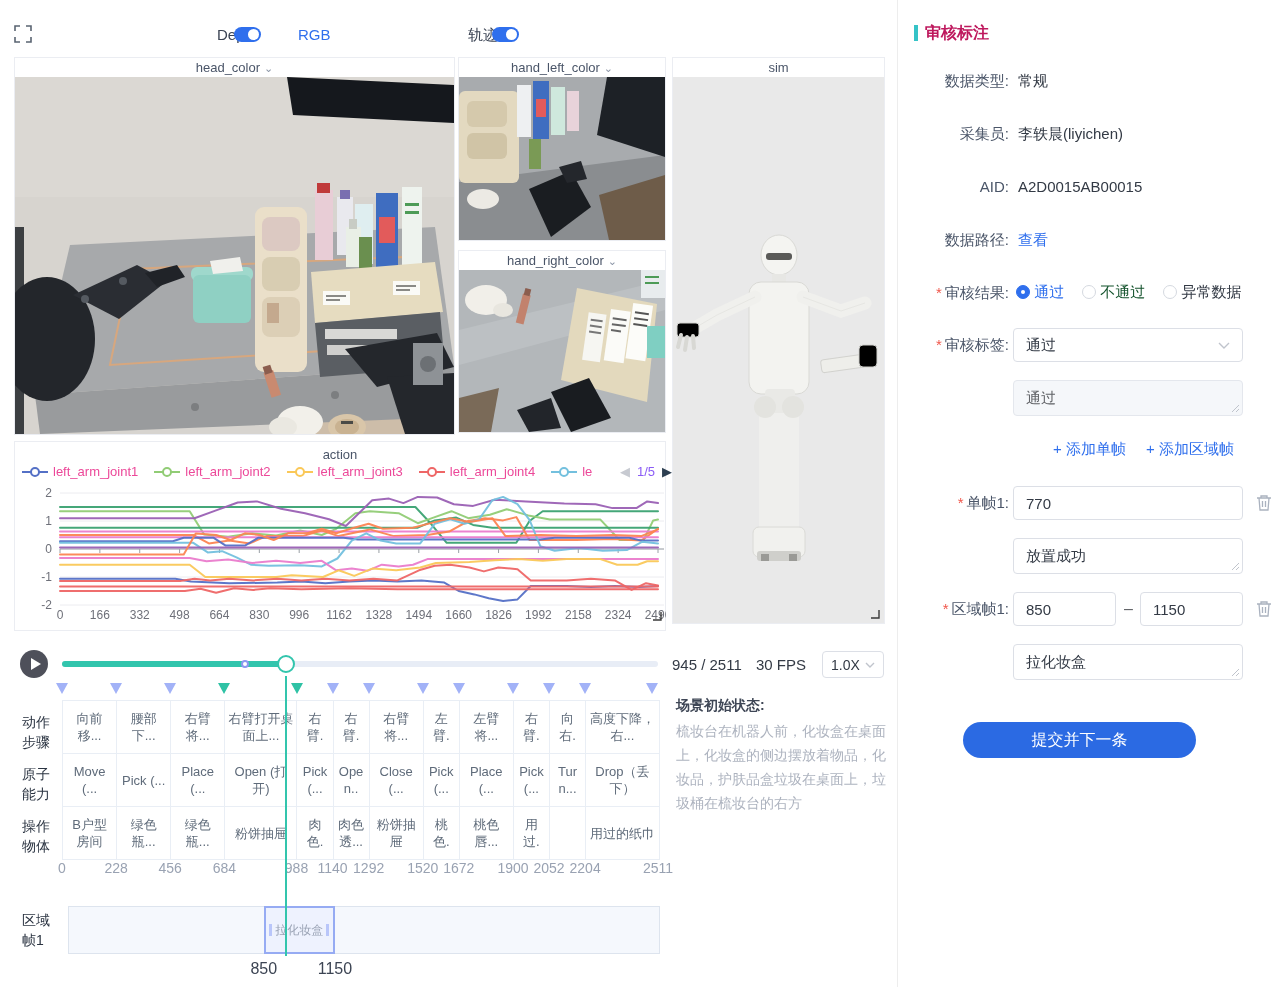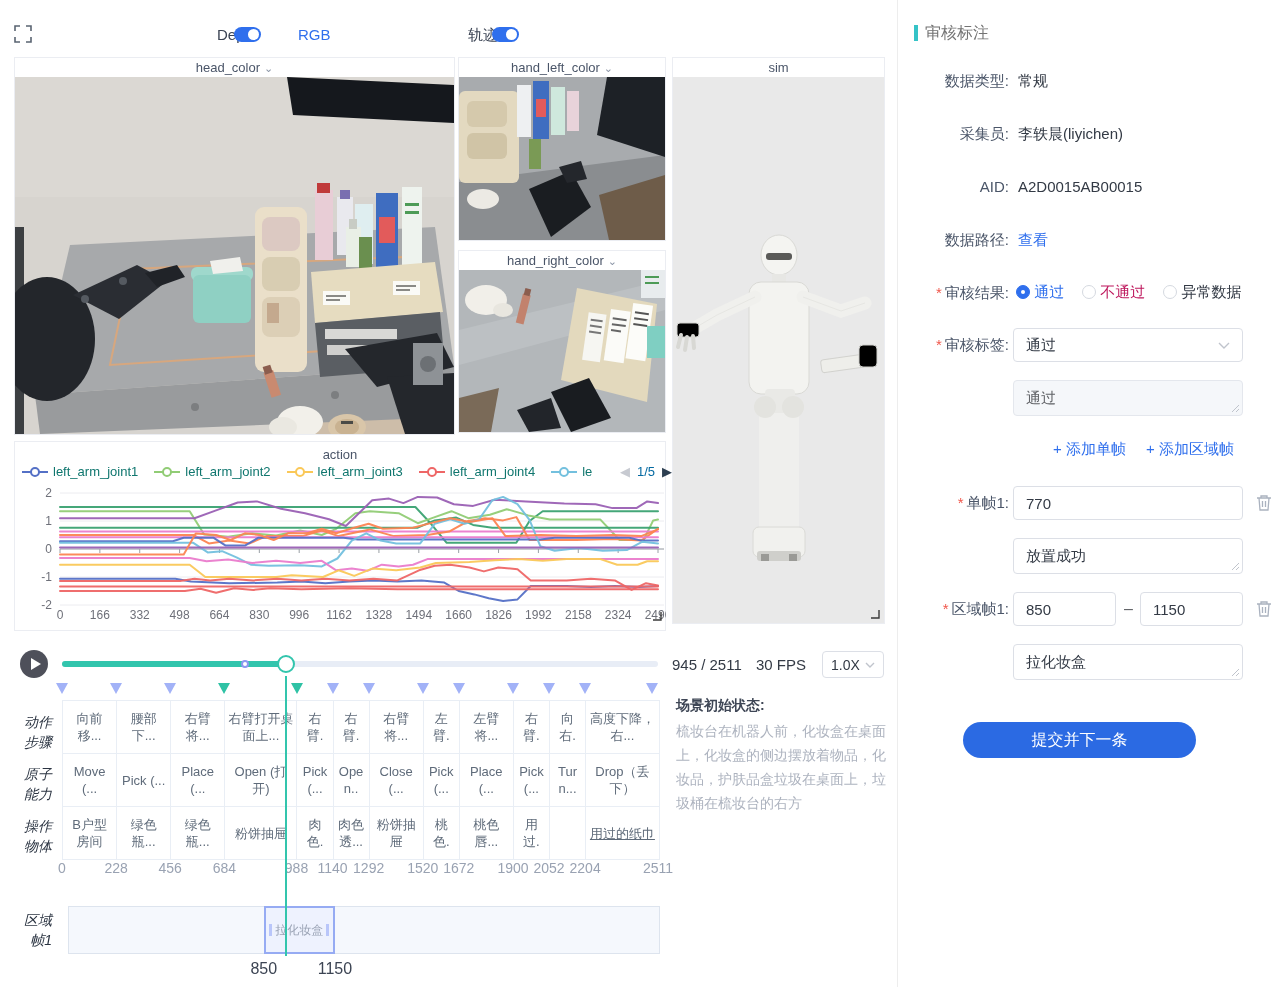--- a/index.html
+++ b/index.html
@@ -6,23 +6,23 @@
   #stage{position:relative;width:1280px;height:987px;background:#fff;overflow:hidden;}
   .abs{position:absolute;}
   .panel{position:absolute;border:1px solid #ebedf2;background:#fff;box-sizing:border-box;}
   .panel-title{height:19px;line-height:19px;text-align:center;font-size:13px;color:#4a5568;white-space:nowrap;}
   .chev{font-size:11px;color:#8a94a5;margin-left:4px;}
   .switch{position:absolute;width:27px;height:15px;border-radius:8px;background:#2f6fed;}
   .switch::after{content:"";position:absolute;right:2px;top:2px;width:11px;height:11px;border-radius:50%;background:#fff;}
   .toplabel{position:absolute;font-size:15px;color:#3a4353;line-height:18px;margin-left:28px;}
   .blue{color:#2f6fed;}
   .legend-row{position:absolute;left:22px;top:464px;display:flex;gap:16px;align-items:center;}
-  .legend-item{display:flex;align-items:center;gap:5px;font-size:13px;color:#0f766e;}
+  .legend-item{display:flex;align-items:center;gap:5px;font-size:13px;color:#ec4899;}
   .cell{box-sizing:border-box;border-right:1px solid #e9eef5;display:flex;align-items:center;justify-content:center;text-align:center;font-size:13px;color:#5f6b7a;line-height:17px;padding:2px 3px;word-break:break-all;overflow:hidden;background:#fff;}
-  .rowhdr{position:absolute;width:30px;font-size:14px;color:#2b3442;line-height:20px;text-align:right;word-break:break-all;font-style:italic;}
+  .rowhdr{position:absolute;width:30px;font-size:14px;color:#2b3442;line-height:20px;text-align:left;word-break:break-all;}
   .scale-num{position:absolute;transform:translateX(-50%);font-size:14px;color:#99a2b2;}
   .tri{position:absolute;width:0;height:0;border-left:6px solid transparent;border-right:6px solid transparent;}
   .sb-label{position:absolute;font-size:15px;color:#4a5568;text-align:right;width:110px;}
   .sb-value{position:absolute;font-size:15px;color:#333a45;}
   .star{color:#f0564a;margin-right:3px;}
   .inputbox{position:absolute;box-sizing:border-box;border:1px solid #dcdfe6;border-radius:4px;background:#fff;font-size:15px;color:#333a45;display:flex;align-items:center;padding:0 12px;}
   .ta-corner{position:absolute;right:2px;bottom:2px;}
   .radio{width:14px;height:14px;border-radius:50%;box-sizing:border-box;display:inline-block;vertical-align:-2px;}
   .radio.sel{background:#2f6fed;border:1px solid #2f6fed;position:relative;}
   .radio.sel::after{content:"";position:absolute;left:4px;top:4px;width:4px;height:4px;border-radius:50%;background:#fff;}
@@ -238,21 +238,21 @@
       <span class="legend-item">
         <svg width="26" height="10">
           <line x1="0" y1="5" x2="26" y2="5" stroke="#73c0de" stroke-width="2"></line>
           <circle cx="13" cy="5" r="4" fill="#fff" stroke="#73c0de" stroke-width="2"></circle>
         </svg>
         <span>le</span>
       </span>
     </div>
   <div class="abs" style="left:620px;top:464px;display:flex;align-items:center;gap:7px;font-size:13px">
     <span style="color:#c7cad1">◀</span>
-    <span style="color:#0369a1">1/5</span>
+    <span style="color:#8b5cf6">1/5</span>
     <span style="color:#2c3e50">▶</span>
   </div>
   <svg class="abs" id="chart" style="left:14px;top:441px" width="652" height="190">
       <line x1="46" y1="52" x2="650" y2="52" stroke="#ececf0" stroke-width="1"></line>
       <text x="38" y="56" text-anchor="end" font-size="12" fill="#6e7079">2</text>
       <line x1="46" y1="80" x2="650" y2="80" stroke="#ececf0" stroke-width="1"></line>
       <text x="38" y="84" text-anchor="end" font-size="12" fill="#6e7079">1</text>
       <line x1="46" y1="108" x2="650" y2="108" stroke="#ececf0" stroke-width="1"></line>
       <text x="38" y="112" text-anchor="end" font-size="12" fill="#6e7079">0</text>
       <line x1="46" y1="136" x2="650" y2="136" stroke="#ececf0" stroke-width="1"></line>
@@ -381,21 +381,21 @@
         <div class="cell" style="width: 54.1171px;">绿色瓶...</div>
         <div class="cell" style="width: 54.1171px;">绿色瓶...</div>
         <div class="cell" style="width: 72.1561px;">粉饼抽屉</div>
         <div class="cell" style="width: 36.0781px;">肉色.</div>
         <div class="cell" style="width: 36.0781px;">肉色透...</div>
         <div class="cell" style="width: 54.1171px;">粉饼抽屉</div>
         <div class="cell" style="width: 36.0781px;">桃色.</div>
         <div class="cell" style="width: 54.1171px;">桃色唇...</div>
         <div class="cell" style="width: 36.0781px;">用过.</div>
         <div class="cell" style="width: 36.0781px;"></div>
-        <div class="cell" style="width: 72.8682px; border-right: none; text-decoration: underline;">用过的纸巾</div>
+        <div class="cell" style="width: 72.8682px; border-right: none;">用过的纸巾</div>
       </div>
     </div>
   <div class="rowhdr" style="left:22px;top:712px">动作步骤</div>
   <div class="rowhdr" style="left:22px;top:764px">原子能力</div>
   <div class="rowhdr" style="left:22px;top:816px">操作物体</div>
   <div id="scale-row">
       <span class="scale-num" style="left: 62px; top: 860px;">0</span>
       <span class="scale-num" style="left: 116.117px; top: 860px;">228</span>
       <span class="scale-num" style="left: 170.234px; top: 860px;">456</span>
       <span class="scale-num" style="left: 224.351px; top: 860px;">684</span>
@@ -422,38 +422,38 @@
     <span style="font-size:12px;color:#9aa3b5;white-space:nowrap">拉化妆盒</span>
     <span style="width:3px;height:12px;background:#b9c6fa;margin-left:3px"></span>
   </div>
   <span class="abs" id="region-start" style="top: 960px; transform: translateX(-50%); font-size: 16px; color: rgb(60, 68, 83); left: 263.752px;">850</span>
   <span class="abs" id="region-end" style="top: 960px; transform: translateX(-50%); font-size: 16px; color: rgb(60, 68, 83); left: 334.959px;">1150</span>
   <div class="abs" id="vline" style="top: 676px; width: 2px; height: 280px; background: rgb(50, 197, 173); z-index: 6; left: 285.301px;"></div>
 
   <div class="abs" style="left:897px;top:0;width:1px;height:987px;background:#ededed"></div>
   <div class="abs" style="left:898px;top:0;width:382px;height:812px;overflow:hidden;background:#fff">
     <div class="abs" style="left:16px;top:25px;width:4px;height:16px;background:#35c3c7"></div>
-    <div class="abs" style="left:27px;top:23px;font-size:16px;font-weight:normal;color:#737373">审核标注</div>
+    <div class="abs" style="left:27px;top:23px;font-size:16px;font-weight:bold;color:#be185d">审核标注</div>
 
     <div class="sb-label" style="left:1px;top:72px">数据类型:</div>
     <div class="sb-value" style="left:120px;top:72px">常规</div>
 
     <div class="sb-label" style="left:1px;top:125px">采集员:</div>
     <div class="sb-value" style="left:120px;top:125px">李轶晨(liyichen)</div>
 
     <div class="sb-label" style="left:1px;top:178px">AID:</div>
     <div class="sb-value" style="left:120px;top:178px">A2D0015AB00015</div>
 
     <div class="sb-label" style="left:1px;top:231px">数据路径:</div>
     <div class="sb-value linkblue" style="left:120px;top:231px">查看</div>
 
     <div class="sb-label" style="left:1px;top:284px"><span class="star">*</span><span>审核结果:</span></div>
     <div class="abs" style="left:118px;top:283px;display:flex;gap:18px;align-items:center;font-size:15px">
       <span><span class="radio sel"></span> <span class="blue">通过</span></span>
-      <span style="color:#be185d"><span class="radio un"></span> <span>不通过</span></span>
+      <span style="color:#14532d"><span class="radio un"></span> <span>不通过</span></span>
       <span style="color:#333a45"><span class="radio un"></span> <span>异常数据</span></span>
     </div>
 
     <div class="sb-label" style="left:1px;top:336px"><span class="star">*</span><span>审核标签:</span></div>
     <div class="inputbox" style="left:115px;top:328px;width:230px;height:34px;justify-content:space-between">
       <span>通过</span>
       <svg width="12" height="7">
           <polyline points="1,1 6,6 11,1" fill="none" stroke="#c0c4cc" stroke-width="1.4"></polyline>
         </svg>
     </div>

